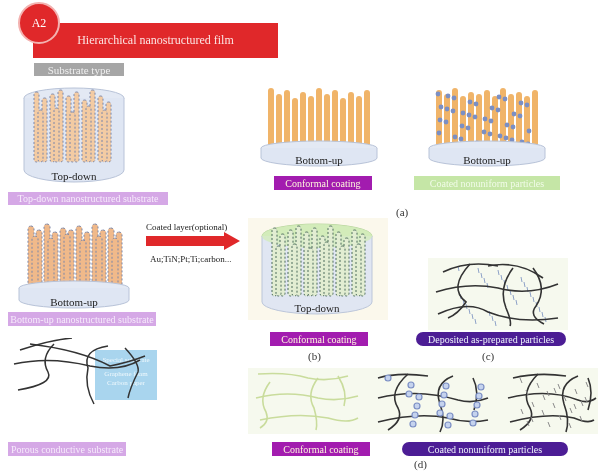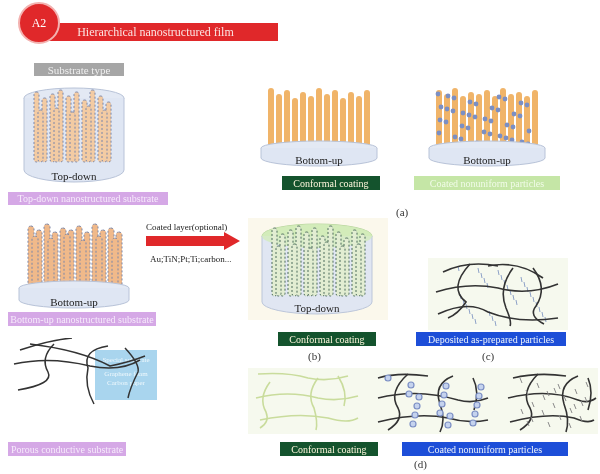--- a/index.html
+++ b/index.html
@@ -1,25 +1,25 @@
 <!DOCTYPE html>
 <html><head>
 <meta charset="utf-8">
 <style>
   html,body{margin:0;padding:0;background:#ffffff;}
   body{width:600px;height:474px;position:relative;overflow:hidden;font-family:"Liberation Serif","DejaVu Serif",serif;}
   .abs{position:absolute;}
   .badge{left:18px;top:2px;width:42px;height:42px;border-radius:50%;background:#e0282a;border:2px solid #f3b2b0;box-sizing:border-box;color:#fff;font-size:12px;display:flex;align-items:center;justify-content:center;z-index:2;}
-  .banner{left:33px;top:23px;width:245px;height:18px;background:#e0282a;color:#fbe4e2;font-size:12px;display:flex;align-items:center;justify-content:center;}
+  .banner{left:33px;top:23px;width:245px;height:35px;background:#e0282a;color:#fbe4e2;font-size:12px;display:flex;align-items:center;justify-content:center;}
   .subtype{left:34px;top:63px;width:90px;height:13px;background:#a6a6a6;color:#efefef;font-size:11px;display:flex;align-items:center;justify-content:center;}
   .tag{font-size:10px;display:flex;align-items:center;justify-content:center;white-space:nowrap;overflow:hidden;}
   .purple{background:#d5a8e6;color:#f6eafb;}
-  .yellow{background:#14532d;color:#fff7dd;margin-left:8px;}
+  .yellow{background:#a21caf;color:#fff7dd;}
   .green{background:#c5e6a6;color:#f1fbe8;}
-  .blue{background:#1d4ed8;color:#eef4fb;}
+  .blue{background:#4c1d95;color:#eef4fb;border-radius:7px;}
   .sublabel{font-size:11px;color:#333;}
   .panel-bg{background:#f6f9ee;}
   svg text{font-family:"Liberation Serif","DejaVu Serif",serif;}
 </style>
 </head>
 <body>
 
 <div class="abs badge">A2</div>
 <div class="abs banner">Hierarchical nanostructured film</div>
 <div class="abs subtype">Substrate type</div>

